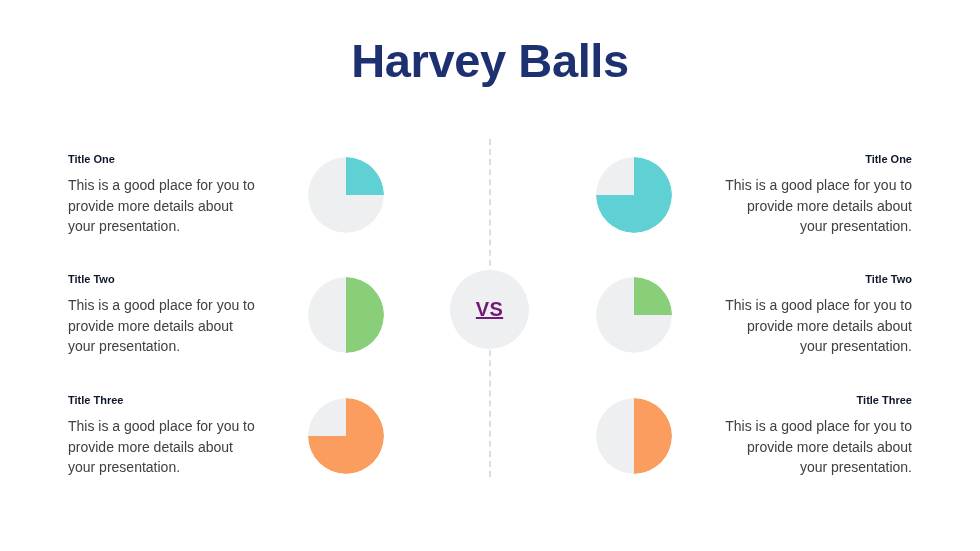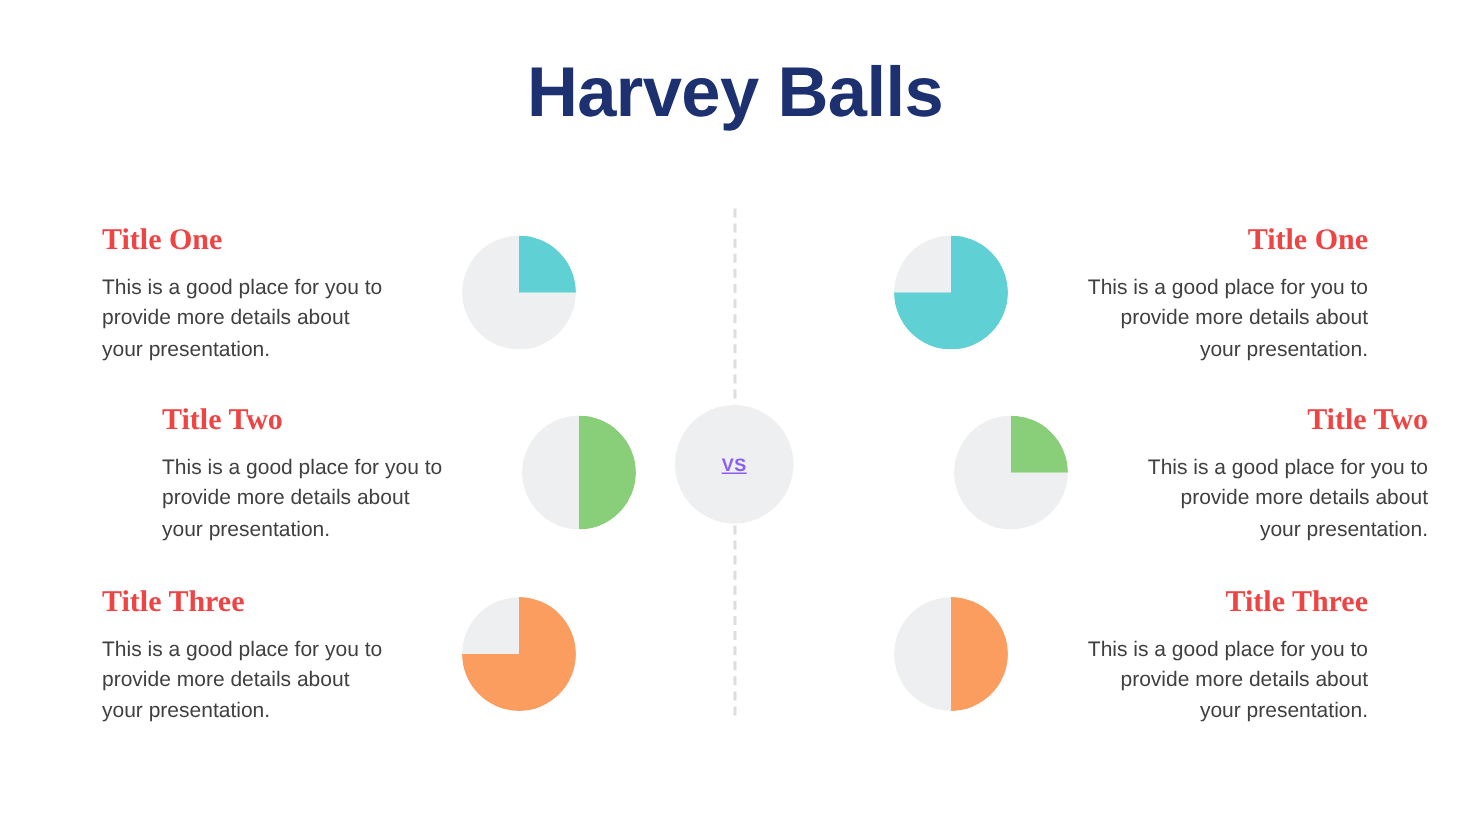--- a/index.html
+++ b/index.html
@@ -50,23 +50,23 @@
     top: 270px;
     width: 79px;
     height: 79px;
     border-radius: 50%;
     background: #eeeff0;
     display: flex;
     align-items: center;
     justify-content: center;
   }
   .vs-badge-label {
-    font-size: 12px;
+    font-size: 20px;
     font-weight: bold;
-    color: #8b5cf6;
+    color: #701a75;
     letter-spacing: 0.3px;
     text-decoration: underline;
   }
 
   
   .row {
     position: absolute;
     height: 100px;
     display: flex;
     align-items: center;
@@ -76,36 +76,35 @@
     width: 316px;
     justify-content: space-between;
   }
   .row-right {
     left: 596px;
     width: 316px;
     justify-content: space-between;
     flex-direction: row-reverse;
   }
   .row-1 { top: 145px; }
-  .row-2 { top: 265px; margin-left: 40px; }
+  .row-2 { top: 265px; }
   .row-3 { top: 386px; gap: 48px; }
 
   .text-block {
     width: 192px;
   }
   .text-block.align-left  { text-align: left; }
   .text-block.align-right { text-align: right; }
 
   .item-title {
-    font-size: 20px;
+    font-size: 11px;
     font-weight: bold;
-    color: #ef4444;
+    color: #0f172a;
     margin: 0 0 9px 0;
     line-height: 1.2;
-    font-family: Liberation Serif, serif;
   }
   .item-desc {
     font-size: 14px;
     color: #404040;
     line-height: 1.47;
     margin: 0;
   }
 
   
   .ball {

